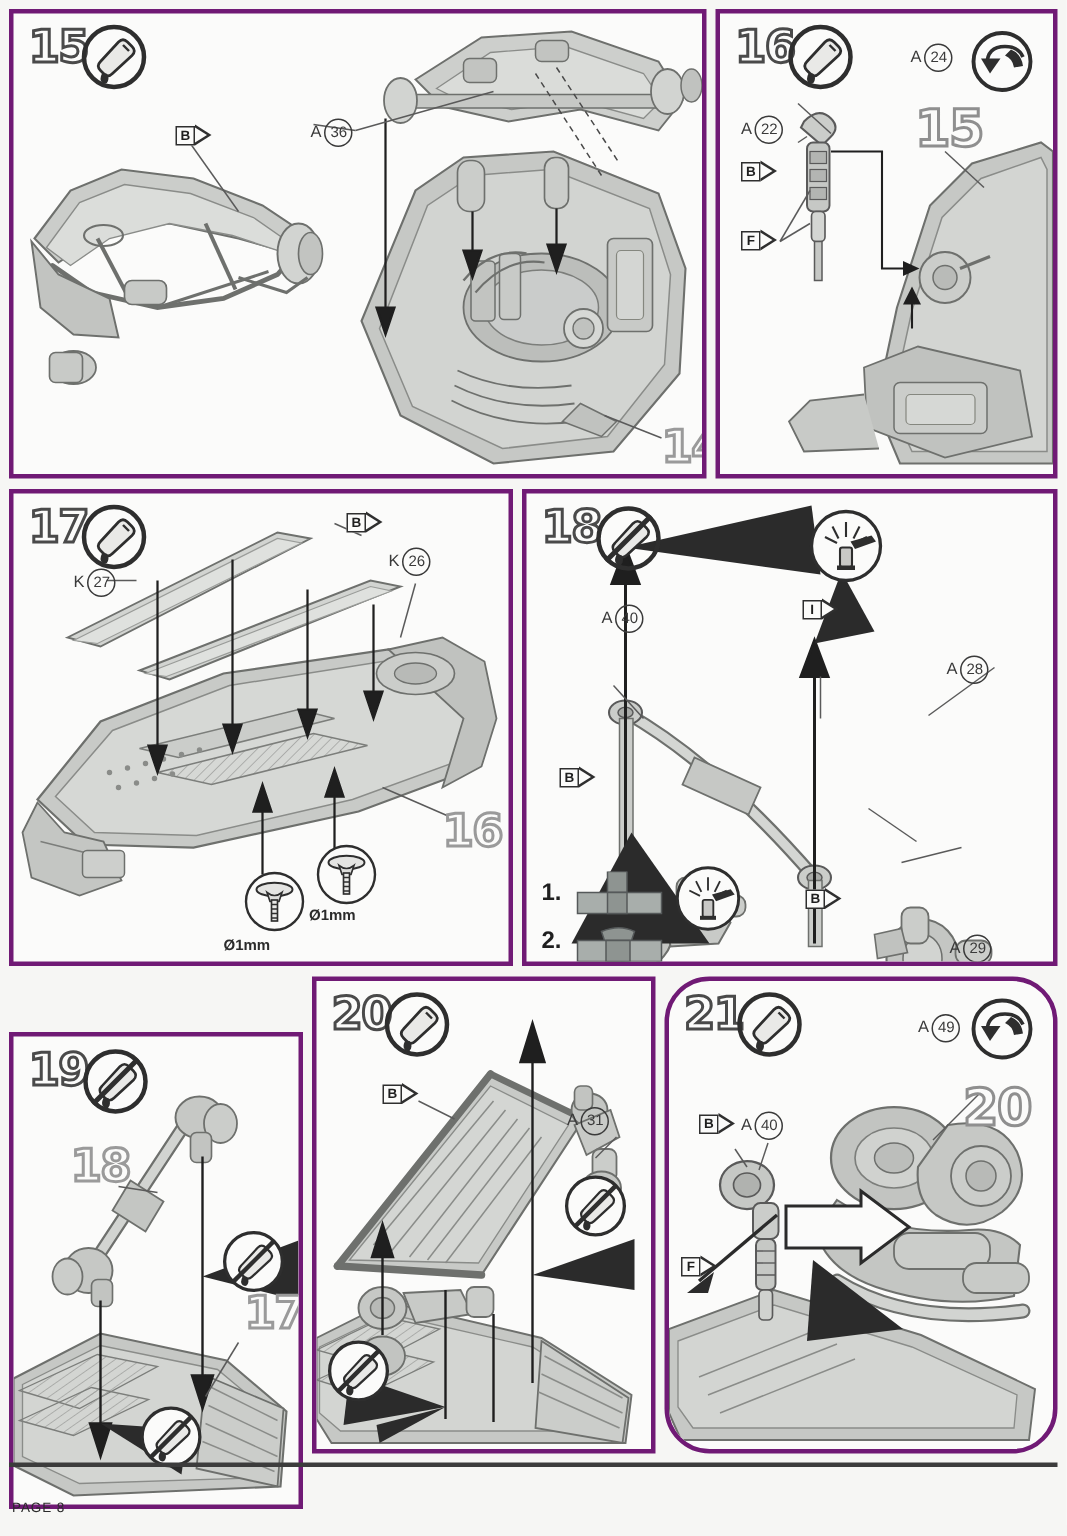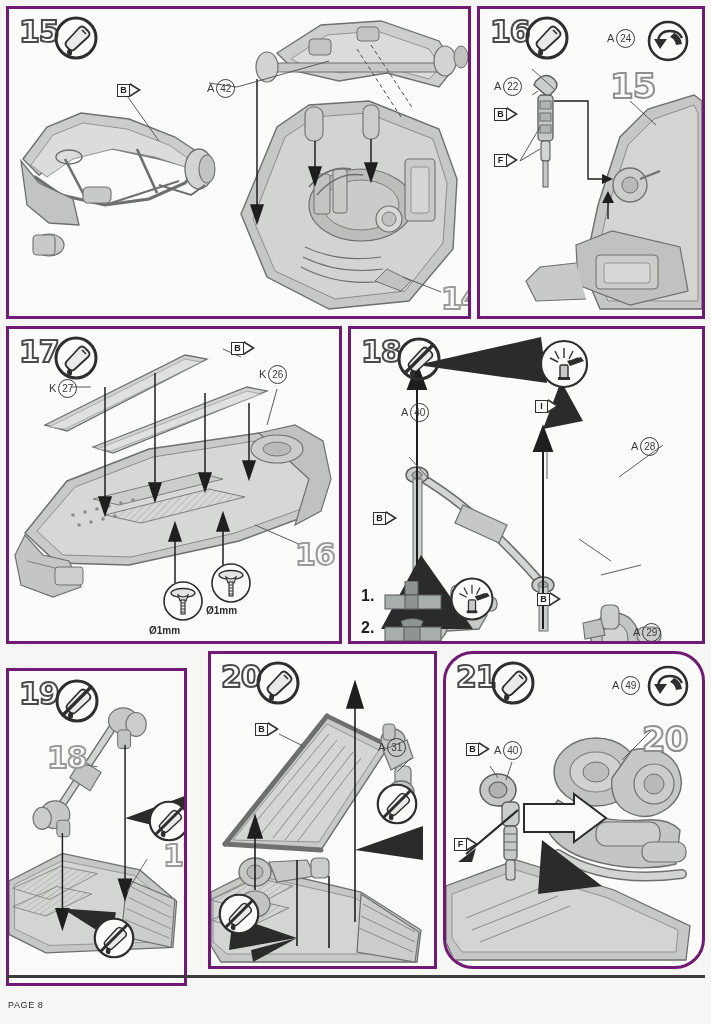--- a/index.html
+++ b/index.html
@@ -205,21 +205,21 @@
       </svg>
     </div>
 
     <div class="flag" style="left:108px;top:74px;">
       <span class="box">B</span>
       <span class="tail"></span>
     </div>
 
     <div class="partcall" style="left:198px;top:70px;">
       <span class="letter">A</span>
-      <span class="circ">42</span>
+      <span class="circ">36</span>
     </div>
 
     <div class="refnum" style="left:432px;top:275px;">14</div>
   </div>
 </div>
 
 <div class="panel" id="p16" style="left:477px;top:6px;width:228px;height:313px;">
   <div class="panel-inner">
 
     <svg class="art" viewBox="0 0 222 307">
@@ -559,21 +559,21 @@
 
     <div class="substep" style="left:10px;top:290px;">2.</div>
     <svg style="position:absolute;left:32px;top:288px;" width="60" height="28" viewBox="0 0 60 28">
       <path d="M18 4 q12 -5 22 0 l-2 6 l-18 0 z" fill="#8e9491" stroke="#55595a" stroke-width="1"></path>
       <rect x="2" y="10" width="56" height="14" fill="#a8aeab" stroke="#55595a" stroke-width="1"></rect>
       <rect x="21" y="10" width="16" height="14" fill="#8e9491" stroke="#55595a" stroke-width="1"></rect>
     </svg>
   </div>
 </div>
 
-<div class="panel" id="p19" style="left:6px;top:668px;width:181px;height:318px;">
+<div class="panel" id="p19" style="left:6px;top:688px;width:196px;height:318px;">
   <div class="panel-inner">
 
     <svg class="art" viewBox="0 0 190 312">
       <defs>
         <pattern id="hatch19" width="5" height="5" patternTransform="rotate(55)" patternUnits="userSpaceOnUse">
           <line x1="0" y1="0" x2="0" y2="5" stroke="#9fa19e" stroke-width="1"></line>
         </pattern>
       </defs>
 
       <path d="M0 228 L58 198 L142 216 L182 250 L178 300 L40 306 L0 286 Z" fill="#c6c8c5" stroke="#6e706d" stroke-width="1.4"></path>

